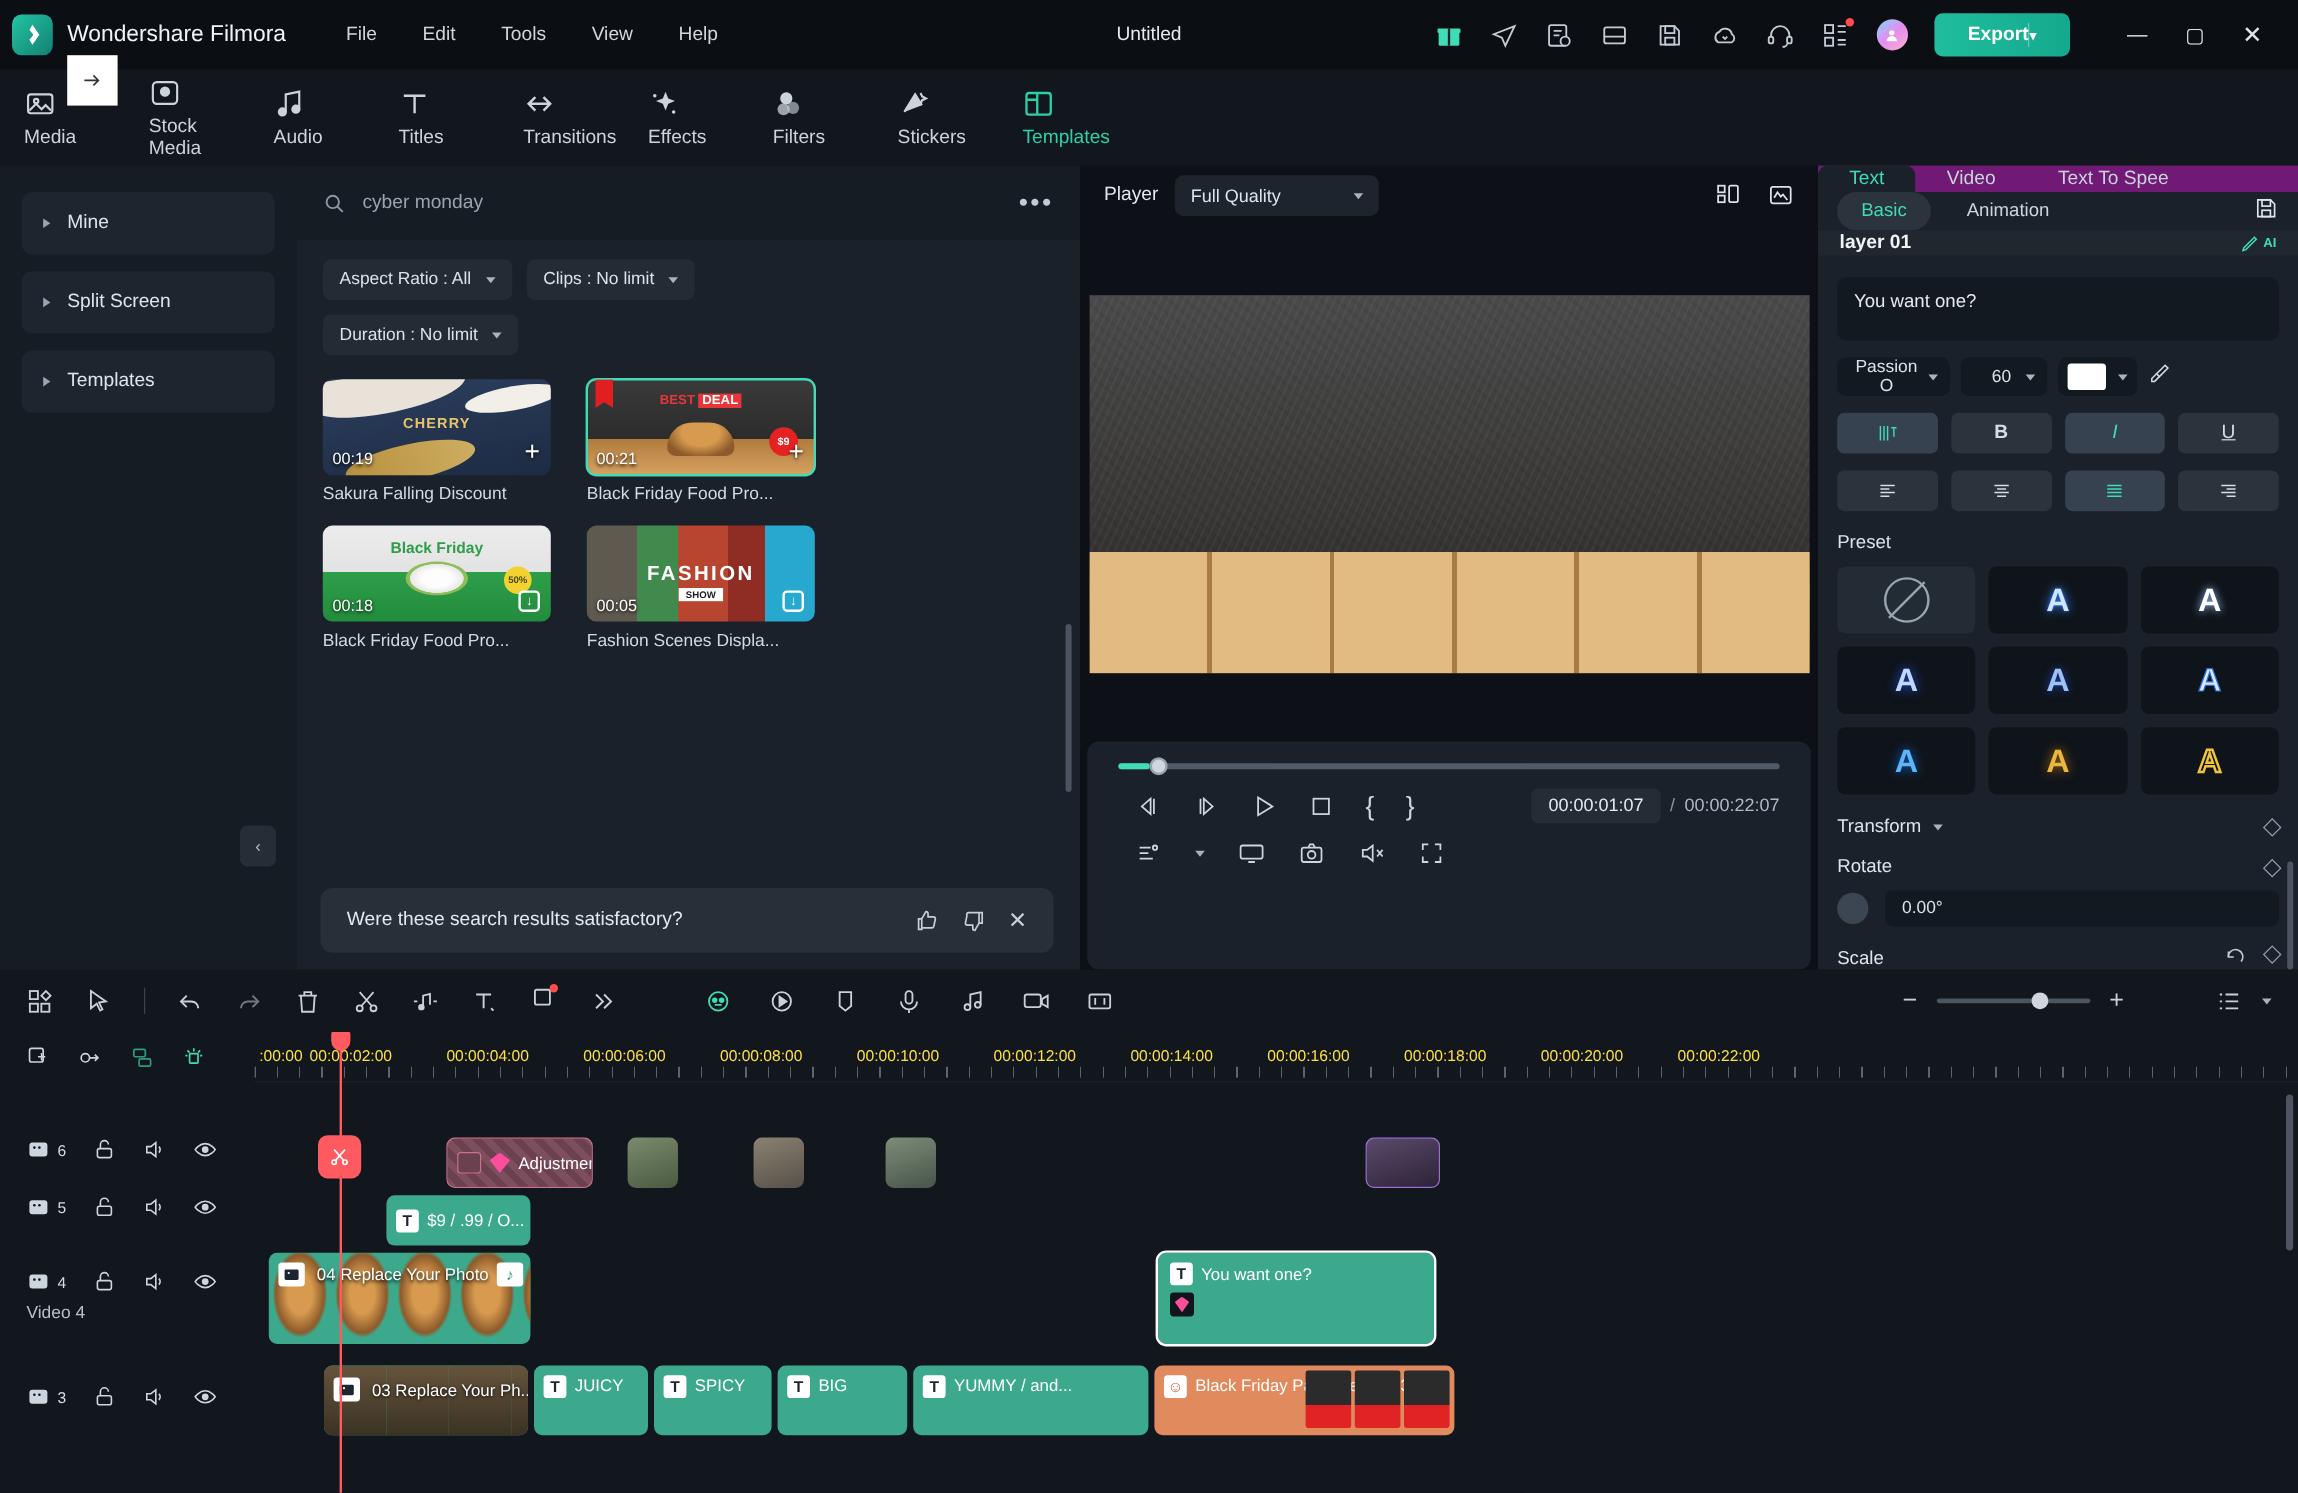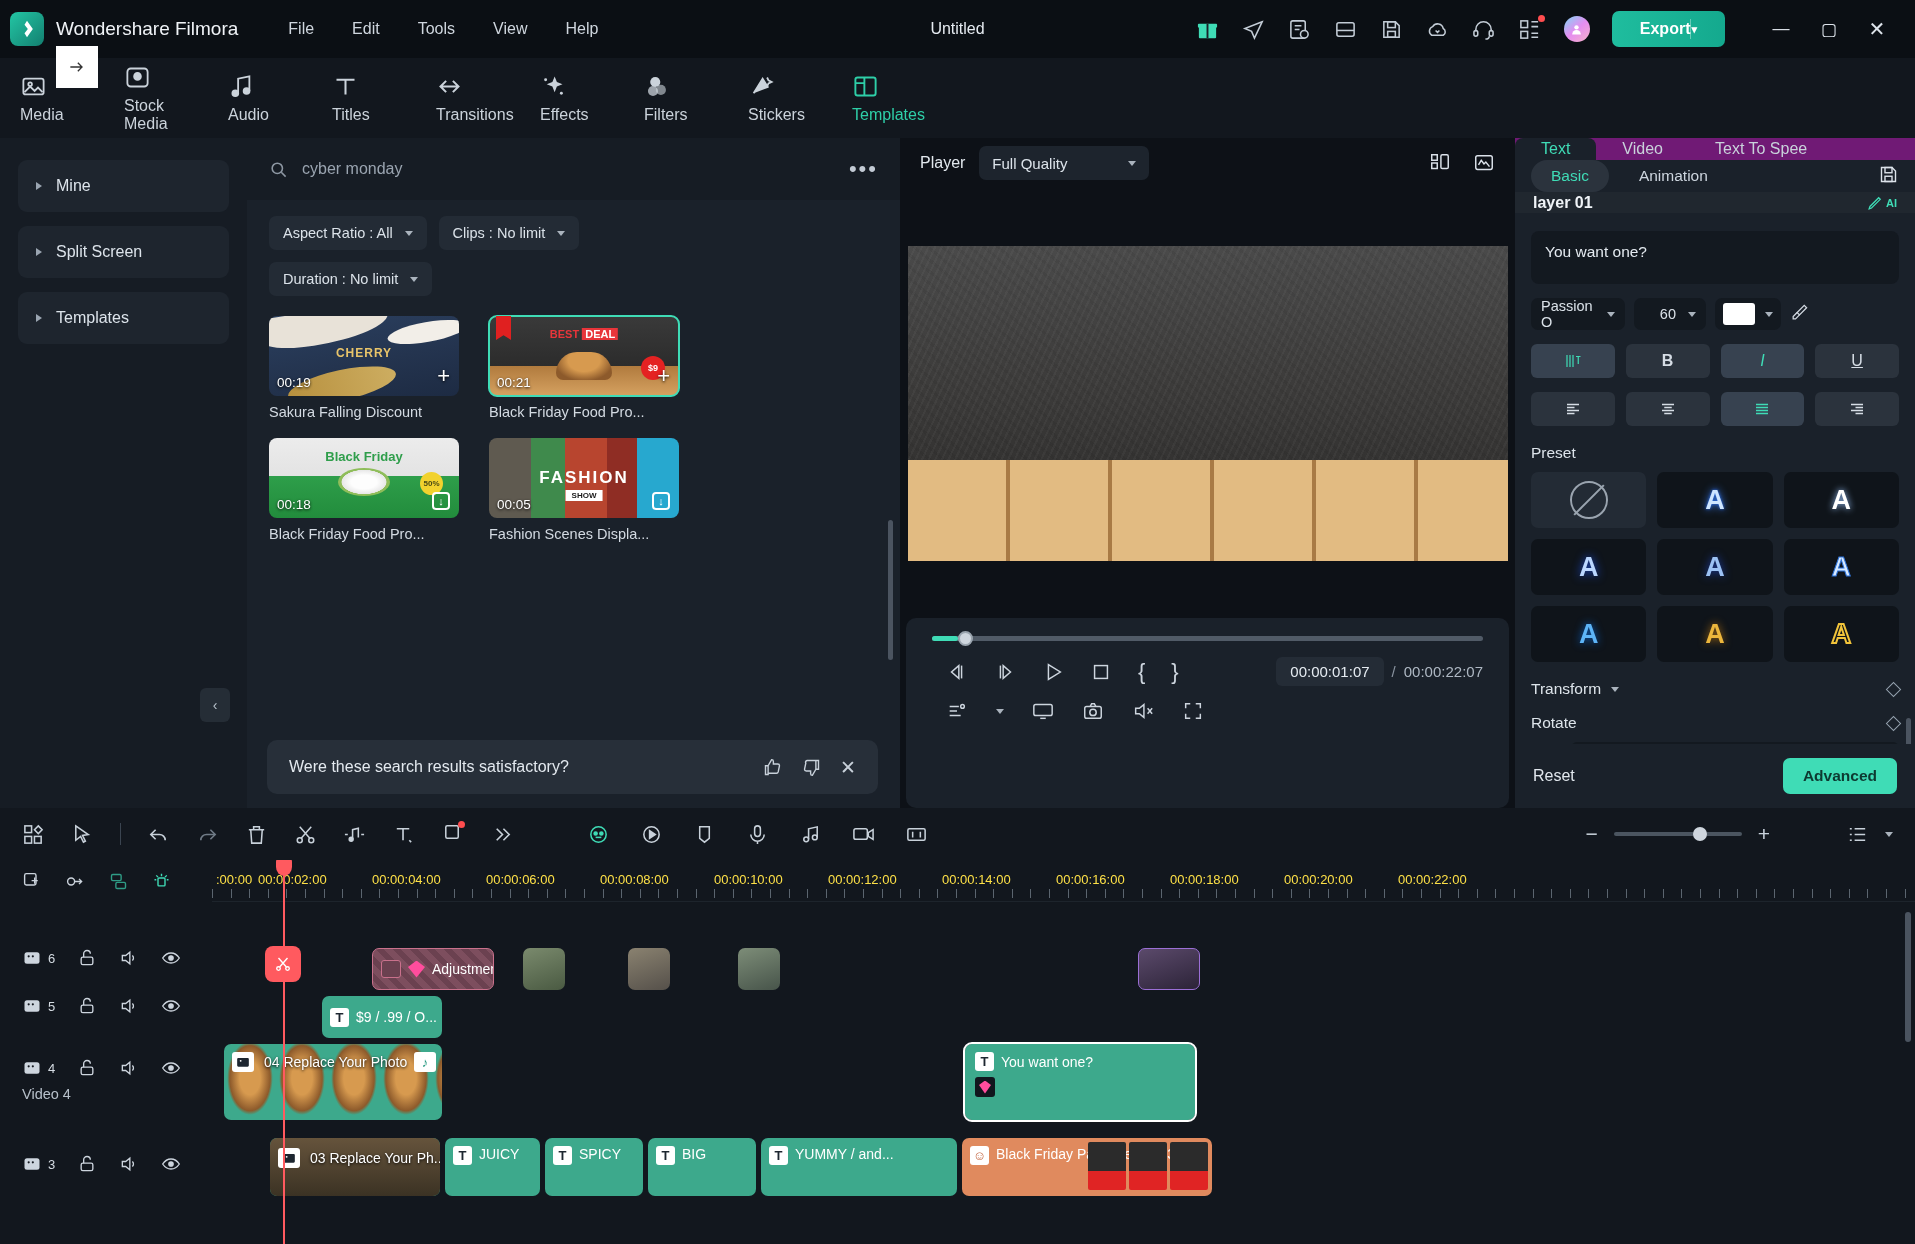--- a/index.html
+++ b/index.html
@@ -116,21 +116,21 @@
   .stab { padding:7px 20px; border-radius:16px; font-size:15.5px; color:#cdd5de;}
   .stab.active { background:#2b333d; color:#3fdcb6;}
   .save-ic { margin-left:auto; color:#dde4eb; }
   .save-ic svg{width:21px;height:21px;}
   .layerrow { height:48px; background:#20272f; display:flex; align-items:center; padding:0 18px; font-size:16px; color:#f0f4f8; font-weight:bold;}
   .ai-ic{margin-left:auto;color:#3fdcb6;display:flex;align-items:center;gap:1px;font-size:11px;}
   .ai-ic svg{width:19px;height:19px;}
   .textarea { margin:18px 16px 0; height:92px; background:#131920; border-radius:8px; padding:12px 14px; font-size:15.5px; color:#e4eaf0;}
   .fontrow { display:flex; align-items:center; gap:9px; padding:14px 16px 0; }
   .fsel { background:#131920; border-radius:7px; height:32px; display:flex; align-items:center; padding:0 10px; font-size:14.5px; color:#dbe2e9; gap:4px;}
-  .fsel.w1{width:94px;} .fsel.w2{width:72px;justify-content:flex-end;gap:12px;}
+  .fsel.w1{width:94px;text-align:center;} .fsel.w2{width:72px;justify-content:flex-end;gap:12px;}
   .colorsel { background:#131920; border-radius:7px; height:32px; display:flex; align-items:center; padding:0 8px; gap:10px;}
   .swatch { width:32px; height:22px; background:#fff; border-radius:3px;}
   .eyedrop{color:#d4dbe3;}
   .eyedrop svg{width:19px;height:19px;}
   .btnrow { display:flex; gap:11px; padding:14px 16px 0;}
   .fbtn { flex:1; height:34px; background:#2b333d; border-radius:6px; display:flex; align-items:center; justify-content:center; color:#d6dde5; font-size:16px;}
   .fbtn.on { background:#374250; color:#3fdcb6;}
   .fbtn svg{width:18px;height:18px;}
   .sect-lab { padding:18px 16px 10px; font-size:15.5px; color:#dce3ea;}
   .pgrid { display:grid; grid-template-columns:repeat(3,1fr); gap:11px; padding:0 16px; }
@@ -664,24 +664,20 @@
       <span>Scale</span>
       <span class="reset-ic">
         <svg viewBox="0 0 24 24" fill="none" stroke="currentColor" stroke-width="1.7">
             <path d="M4 10a8 8 0 1114 5"></path>
             <path d="M4 4v6h6"></path>
           </svg>
         <span class="dmd"></span>
       </span>
     </div>
     <div class="props-scroll"></div>
-    <div class="pfooter">
-      <span class="reset-btn">Reset</span>
-      <span class="adv-btn">Advanced</span>
-    </div>
   </div>
 </div>
 
 <div class="tl-toolbar">
   <svg viewBox="0 0 24 24" fill="none" stroke="currentColor" stroke-width="1.6">
       <rect x="3" y="3" width="7" height="7"></rect>
       <rect x="3" y="14" width="7" height="7"></rect>
       <path d="M17 3l4 4-4 4-4-4z"></path>
       <rect x="13" y="14" width="7" height="7"></rect>
     </svg>

